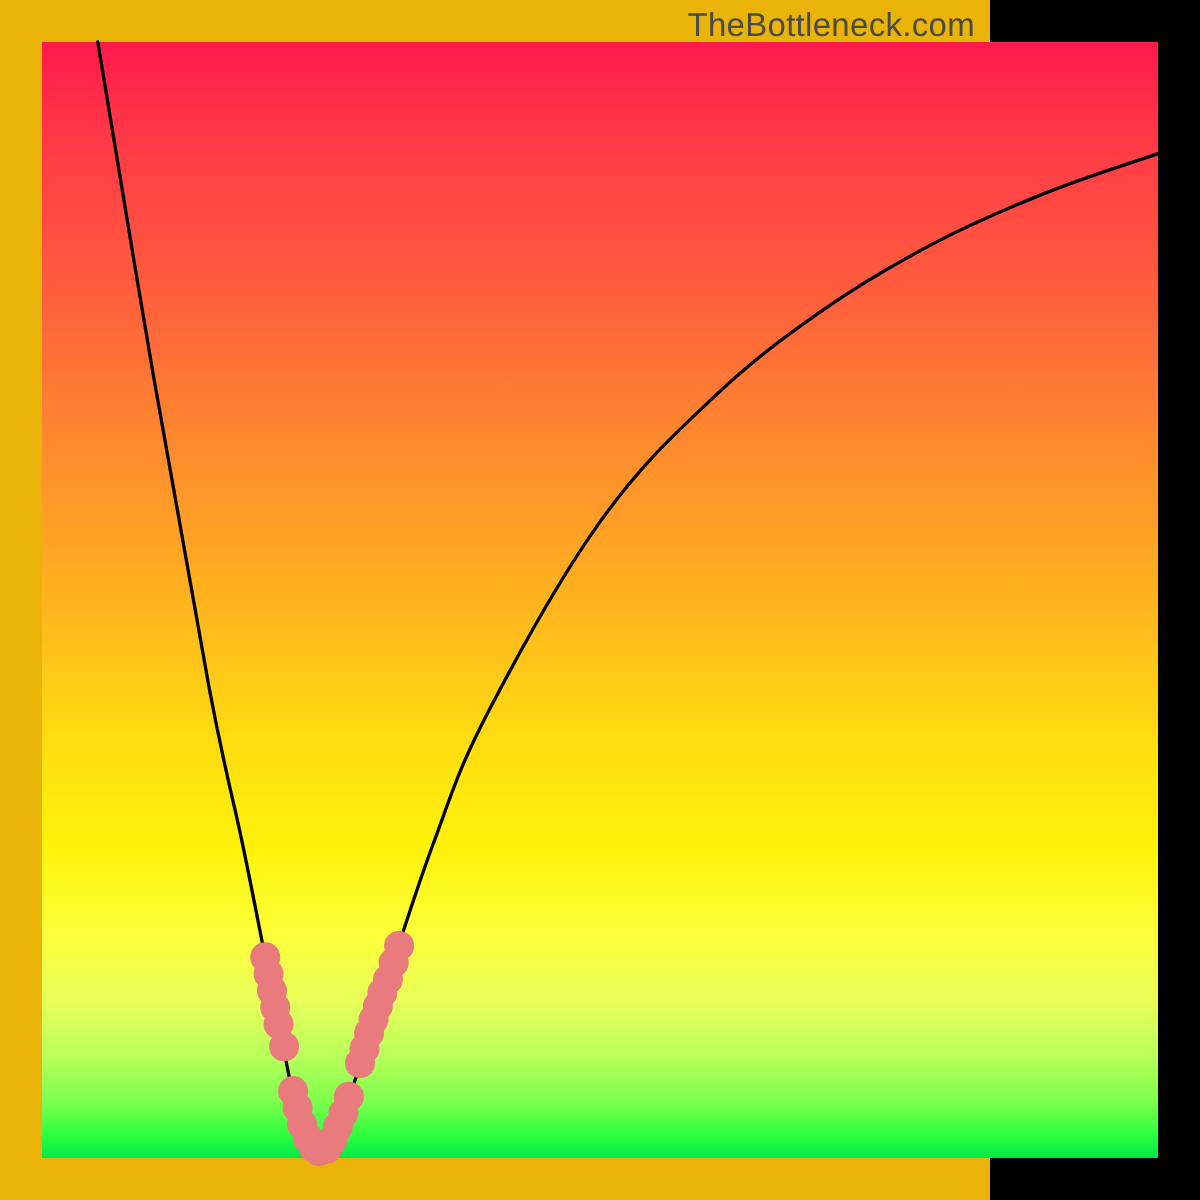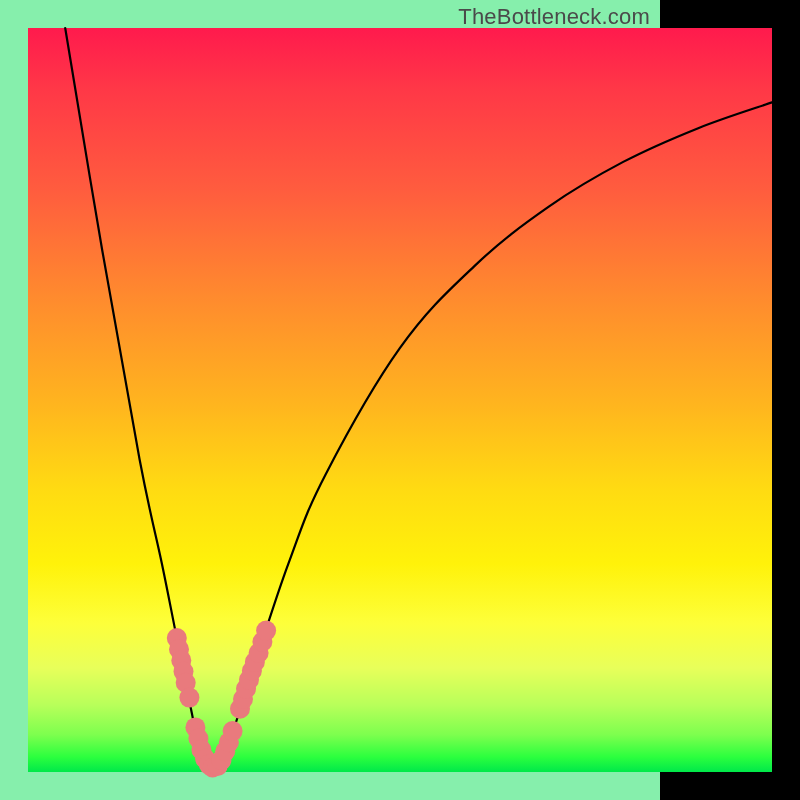--- a/index.html
+++ b/index.html
@@ -10,21 +10,21 @@
     overflow: hidden;
     background: #000;
     font-family: Arial, Helvetica, sans-serif;
   }
   .frame {
     position: absolute;
     left: 0;
     top: 0;
     width: 660px;
     height: 800px;
-    background: #86efac;
+    background: #eab308;
   }
   .plot {
     position: absolute;
     left: 28px;
     top: 28px;
     width: 744px;
     height: 744px;
     
     background: linear-gradient(to bottom,
       #ff1a4d 0%,

